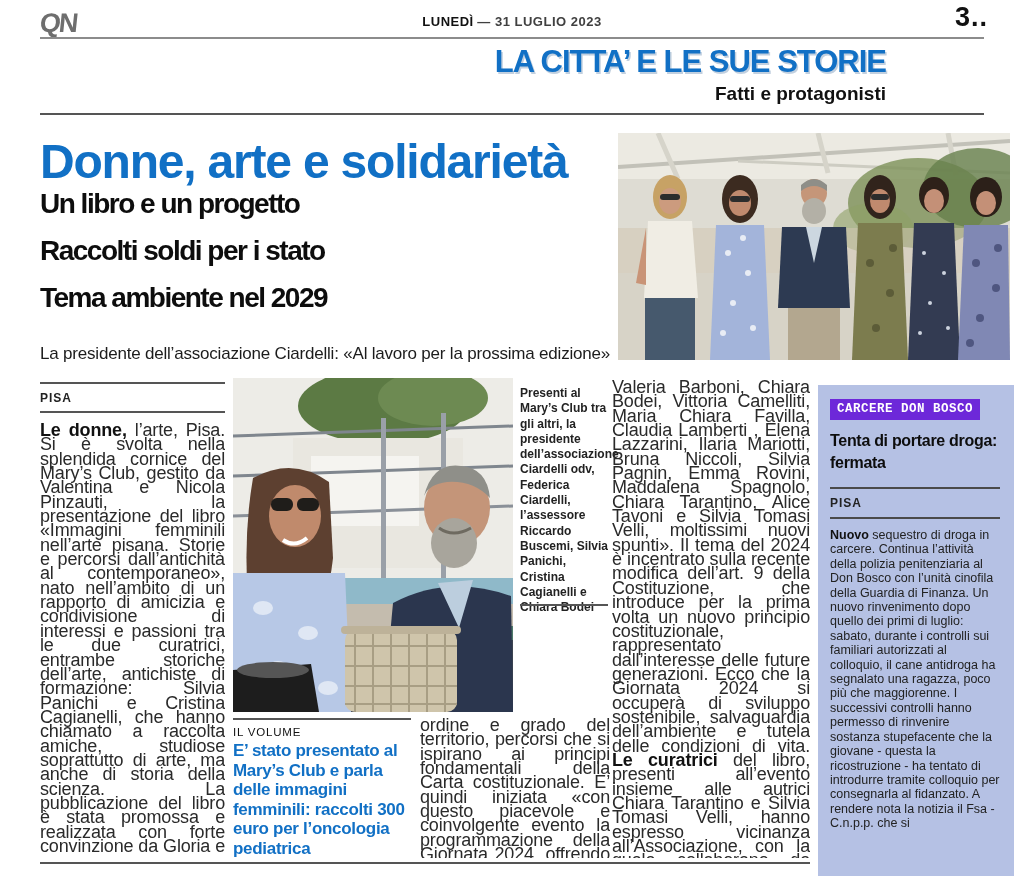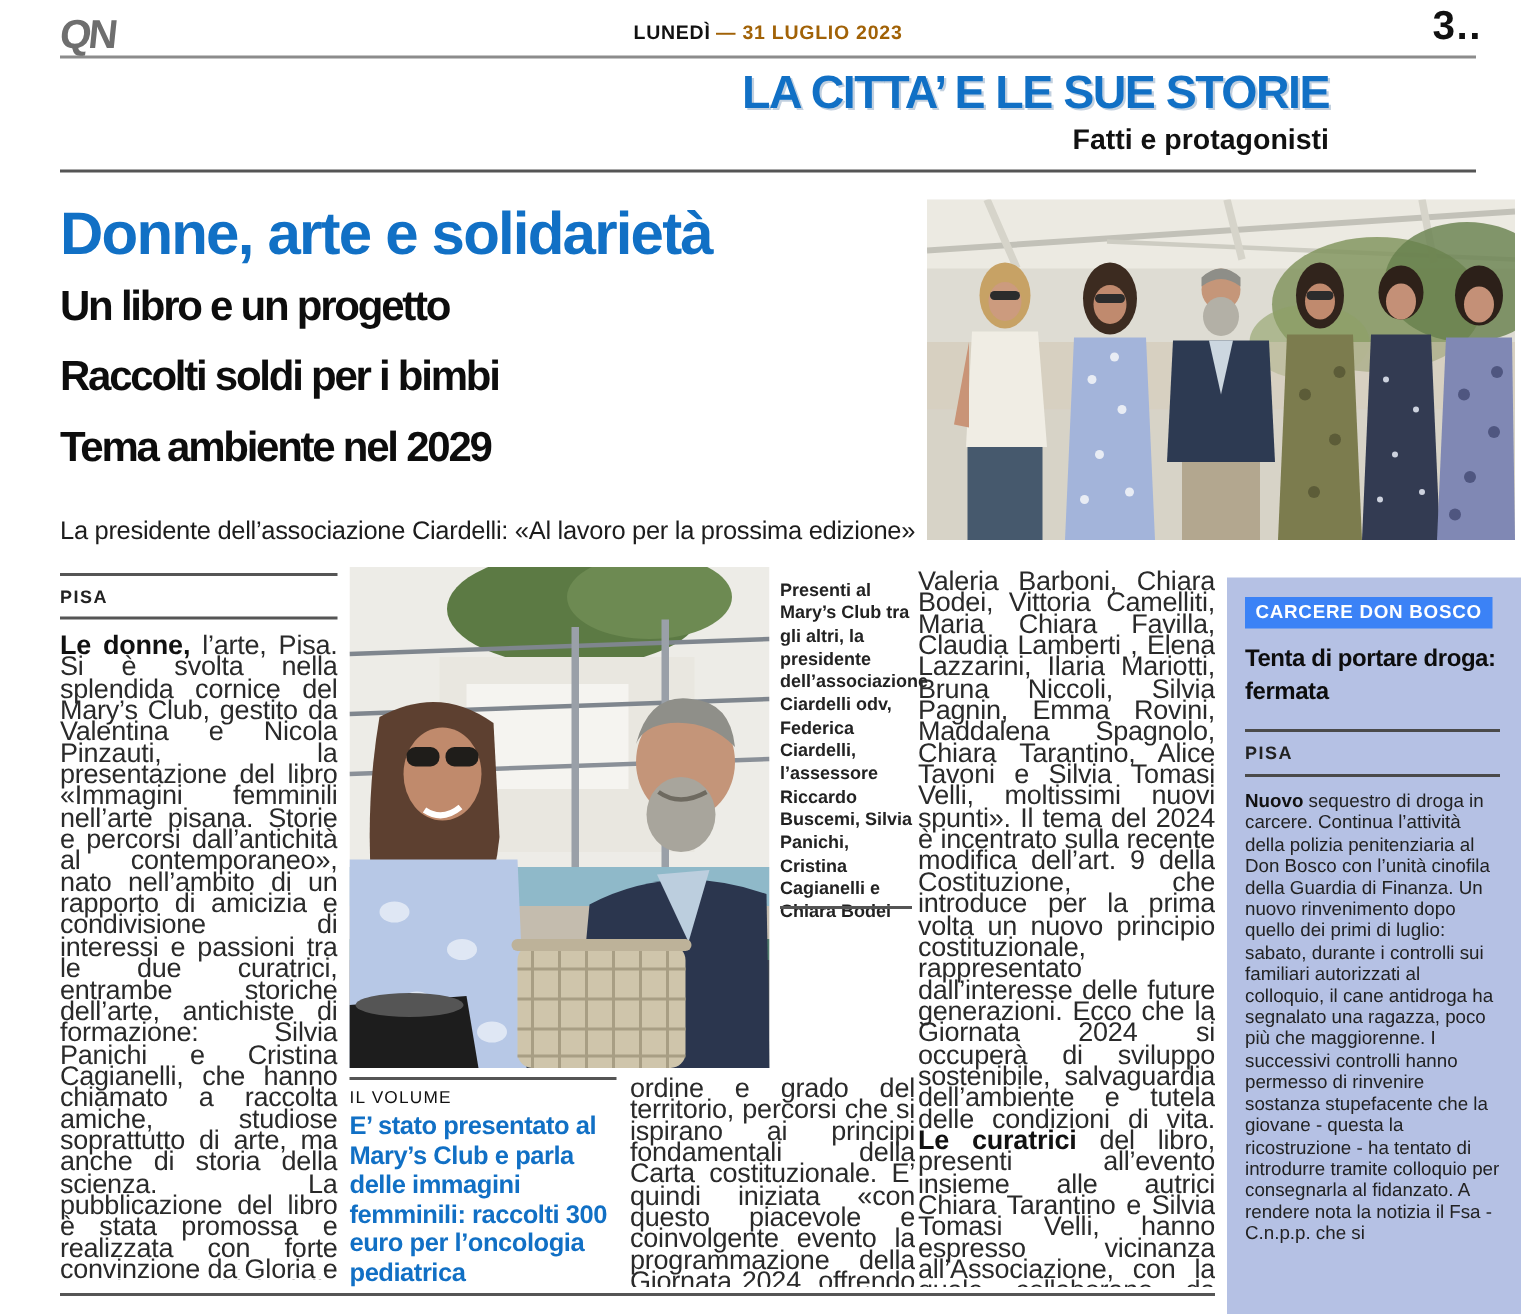--- a/index.html
+++ b/index.html
@@ -5,34 +5,34 @@
   html,body{margin:0;padding:0;background:#fff;}
   .page{position:relative;width:1024px;height:876px;background:#fff;overflow:hidden;
         font-family:"Liberation Sans",sans-serif;color:#1a1a1a;}
   .abs{position:absolute;}
 
   
   .qn-logo{left:40px;top:8px;font-size:27px;font-weight:900;color:#6e6e6e;
            letter-spacing:-2px;transform:skewX(-6deg);}
   .mast-center{left:0;top:14px;width:1024px;text-align:center;font-size:13px;}
   .mast-day{font-weight:800;color:#111;letter-spacing:.5px;}
-  .mast-date{font-weight:600;color:#a16207;letter-spacing:.5px;}
+  .mast-date{font-weight:600;color:#404040;letter-spacing:.5px;}
   .page-num{right:36px;top:2px;font-size:27px;font-weight:900;color:#111;letter-spacing:1px;}
   .rule{background:#8c8c8c;height:2px;}
   .rule-dark{background:#4a4a4a;height:2px;}
   .rule-thin{background:#555;height:1.5px;}
 
   
   .section-block{right:138px;top:44px;text-align:right;}
   .section-title{font-size:31px;font-weight:900;letter-spacing:-1px;
                  text-shadow:1.5px 1.5px 0 rgba(120,150,185,.45);margin-left:28px;}
   .section-sub{font-size:19px;font-weight:800;color:#111;margin-top:3px;}
 
   
-  .kicker{left:40px;top:134px;font-size:40px;font-weight:800;letter-spacing:-1.2px;}
+  .kicker{left:40px;top:134px;font-size:48px;font-weight:800;letter-spacing:-1.2px;}
   .headline{left:40px;top:180px;font-size:28px;line-height:47px;font-weight:800;
             color:#0d0d0d;letter-spacing:-1.5px;}
   .standfirst{left:40px;top:344px;font-size:17px;color:#1c1c1c;letter-spacing:-.2px;}
 
   
   .loc-label{font-size:12px;font-weight:800;letter-spacing:1px;color:#222;}
 
   
   .bodytxt{font-size:18px;line-height:14.35px;text-align:justify;color:#2a2a2a;
            letter-spacing:-.15px;overflow:hidden;}
@@ -72,21 +72,21 @@
 
   <div class="abs section-block">
     <div class="section-title accent">LA CITTA’ E LE SUE STORIE</div>
     <div class="section-sub">Fatti e protagonisti</div>
   </div>
   <div class="abs rule-thin" style="left:40px;top:113px;width:944px;"></div>
 
   <div class="abs kicker accent">Donne, arte e solidarietà</div>
   <div class="abs headline">
     <div>Un libro e un progetto</div>
-    <div>Raccolti soldi per i bimbi</div>
+    <div>Raccolti soldi per i stato</div>
     <div>Tema ambiente nel 2029</div>
   </div>
   <div class="abs standfirst">La presidente dell’associazione Ciardelli: «Al lavoro per la prossima edizione»</div>
 
   <div class="abs" style="left:618px;top:133px;width:392px;height:227px;">
     <svg width="392" height="227" viewBox="0 0 392 227">
       <rect width="392" height="227" fill="#dedcd3"></rect>
       <rect y="0" width="392" height="46" fill="#eceae2"></rect>
       <path d="M0,34 L392,8" stroke="#c2c1b8" stroke-width="4" fill="none"></path>
       <path d="M120,28 L392,40" stroke="#cdccc2" stroke-width="3" fill="none"></path>
@@ -215,21 +215,21 @@
   </div>
 
   <div class="abs bodytxt" style="left:612px;top:380px;width:198px;height:478px;">
     <span>Valeria Barboni, Chiara Bodei, Vittoria Camelliti, Maria Chiara Favilla, Claudia Lamberti , Elena Lazzarini, Ilaria Mariotti, Bruna Niccoli, Silvia Pagnin, Emma Rovini, Maddalena Spagnolo, Chiara Tarantino, Alice Tavoni e Silvia Tomasi Velli, moltissimi nuovi spunti». Il tema del 2024 è incentrato sulla recente modifica dell’art. 9 della Costituzione, che introduce per la prima volta un nuovo principio costituzionale, rappresentato dall’interesse delle future generazioni. Ecco che la Giornata 2024 si occuperà di sviluppo sostenibile, salvaguardia dell’ambiente e tutela delle condizioni di vita.</span>
     <span class="lead">Le curatrici</span><span> del libro, presenti all’evento insieme alle autrici Chiara Tarantino e Silvia Tomasi Velli, hanno espresso vicinanza all’Associazione, con la quale collaborano da molti anni. Non è mancato il sostegno dell’Amministrazione con l’assessore alle Politiche Educative Riccardo Buscemi, che ha sottolineato il valore morale dell’iniziativa, che ha peraltro consentito di raccogliere circa 500 euro per il Progetto di oncologia pediatrica in Kosovo.</span>
   </div>
 
   <div class="abs rule-thin" style="left:40px;top:862px;width:770px;"></div>
 
   <div class="abs sidebar">
-    <div class="side-tag" style="background:#3b82f6;">CARCERE DON BOSCO</div>
+    <div class="side-tag" style="background:#6d28d9;font-family:Liberation Mono, monospace;">CARCERE DON BOSCO</div>
     <div class="side-head">Tenta di portare droga: fermata</div>
     <div class="rule-dark" style="width:170px;margin-top:13px;"></div>
     <div class="loc-label" style="margin-top:7px;">PISA</div>
     <div class="rule-dark" style="width:170px;margin-top:7px;"></div>
     <div class="side-body">
       <span class="lead">Nuovo</span><span> sequestro di droga in carcere. Continua l’attività della polizia penitenziaria al Don Bosco con l’unità cinofila della Guardia di Finanza. Un nuovo rinvenimento dopo quello dei primi di luglio: sabato, durante i controlli sui familiari autorizzati al colloquio, il cane antidroga ha segnalato una ragazza, poco più che maggiorenne. I successivi controlli hanno permesso di rinvenire sostanza stupefacente che la giovane - questa la ricostruzione - ha tentato di introdurre tramite colloquio per consegnarla al fidanzato. A rendere nota la notizia il Fsa -C.n.p.p. che si</span>
     </div>
   </div>
 
 </div>

